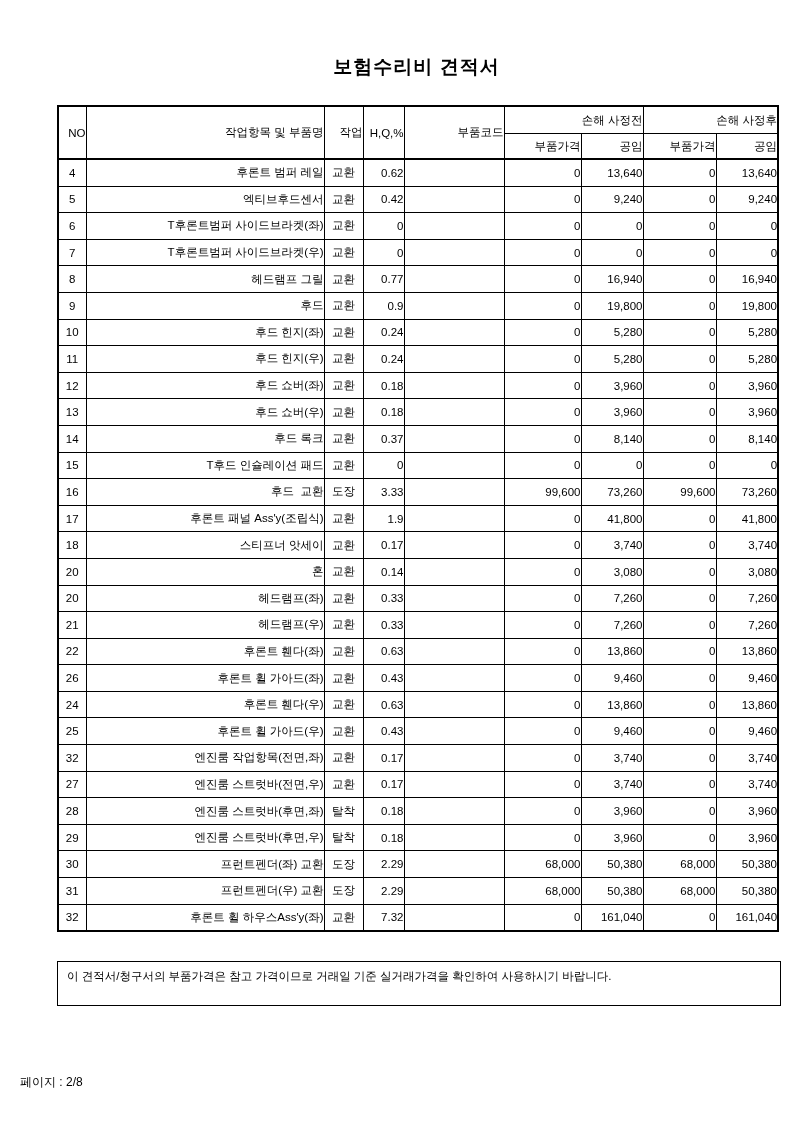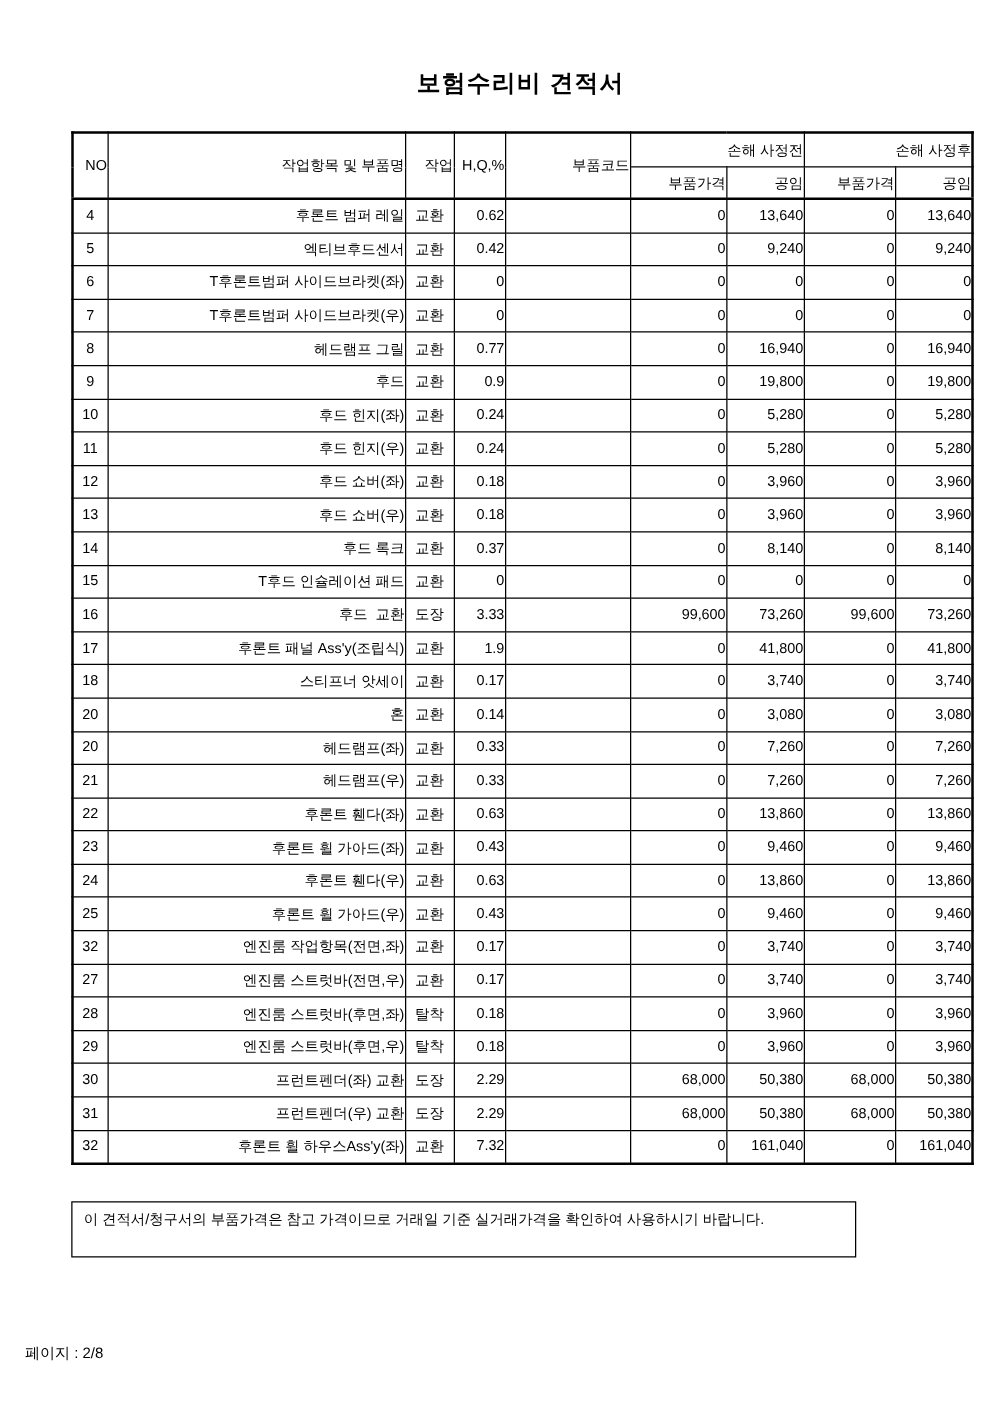--- a/index.html
+++ b/index.html
@@ -37,21 +37,21 @@
   thead tr.h1 th { height: 26px; }
   thead tr.h2 th { height: 24px; }
   tbody td { height: 25.6px; font-size: 11.5px; }
   .ctr { text-align: center; }
   .num { text-align: right; padding-right: 5px; }
   .item-cell { text-align: right; padding-left: 10px; }
   .t-marker { display: inline-block; width: 13px; }
   .item-name { white-space: pre; }
 
   .note-box {
-    position: absolute; top: 961px; left: 37px; width: 628px; height: 45px;
+    position: absolute; top: 961px; left: 37px; width: 724px; height: 45px;
     box-sizing: border-box; border: 1px solid #000;
     padding: 7px 3px 0 9px; font-size: 11.5px; line-height: 14px;
   }
   .brand {
     position: absolute; top: 1019px; left: 0; width: 100%;
     text-align: center; font-weight: bold; font-size: 13.5px;
   }
   .pageno {
     position: absolute; top: 1074px; left: 0; width: 100%;
     text-align: left; font-size: 12px;
@@ -297,21 +297,21 @@
           <td class="item-cell"><span class="t-marker"></span><span class="item-name">후론트 휀다(좌)</span></td>
           <td class="ctr">교환</td>
           <td class="num">0.63</td>
           <td></td>
           <td class="num">0</td>
           <td class="num">13,860</td>
           <td class="num">0</td>
           <td class="num">13,860</td>
         </tr>
         <tr>
-          <td class="ctr">23</td>
+          <td class="ctr">26</td>
           <td class="item-cell"><span class="t-marker"></span><span class="item-name">후론트 휠 가아드(좌)</span></td>
           <td class="ctr">교환</td>
           <td class="num">0.43</td>
           <td></td>
           <td class="num">0</td>
           <td class="num">9,460</td>
           <td class="num">0</td>
           <td class="num">9,460</td>
         </tr>
         <tr>

